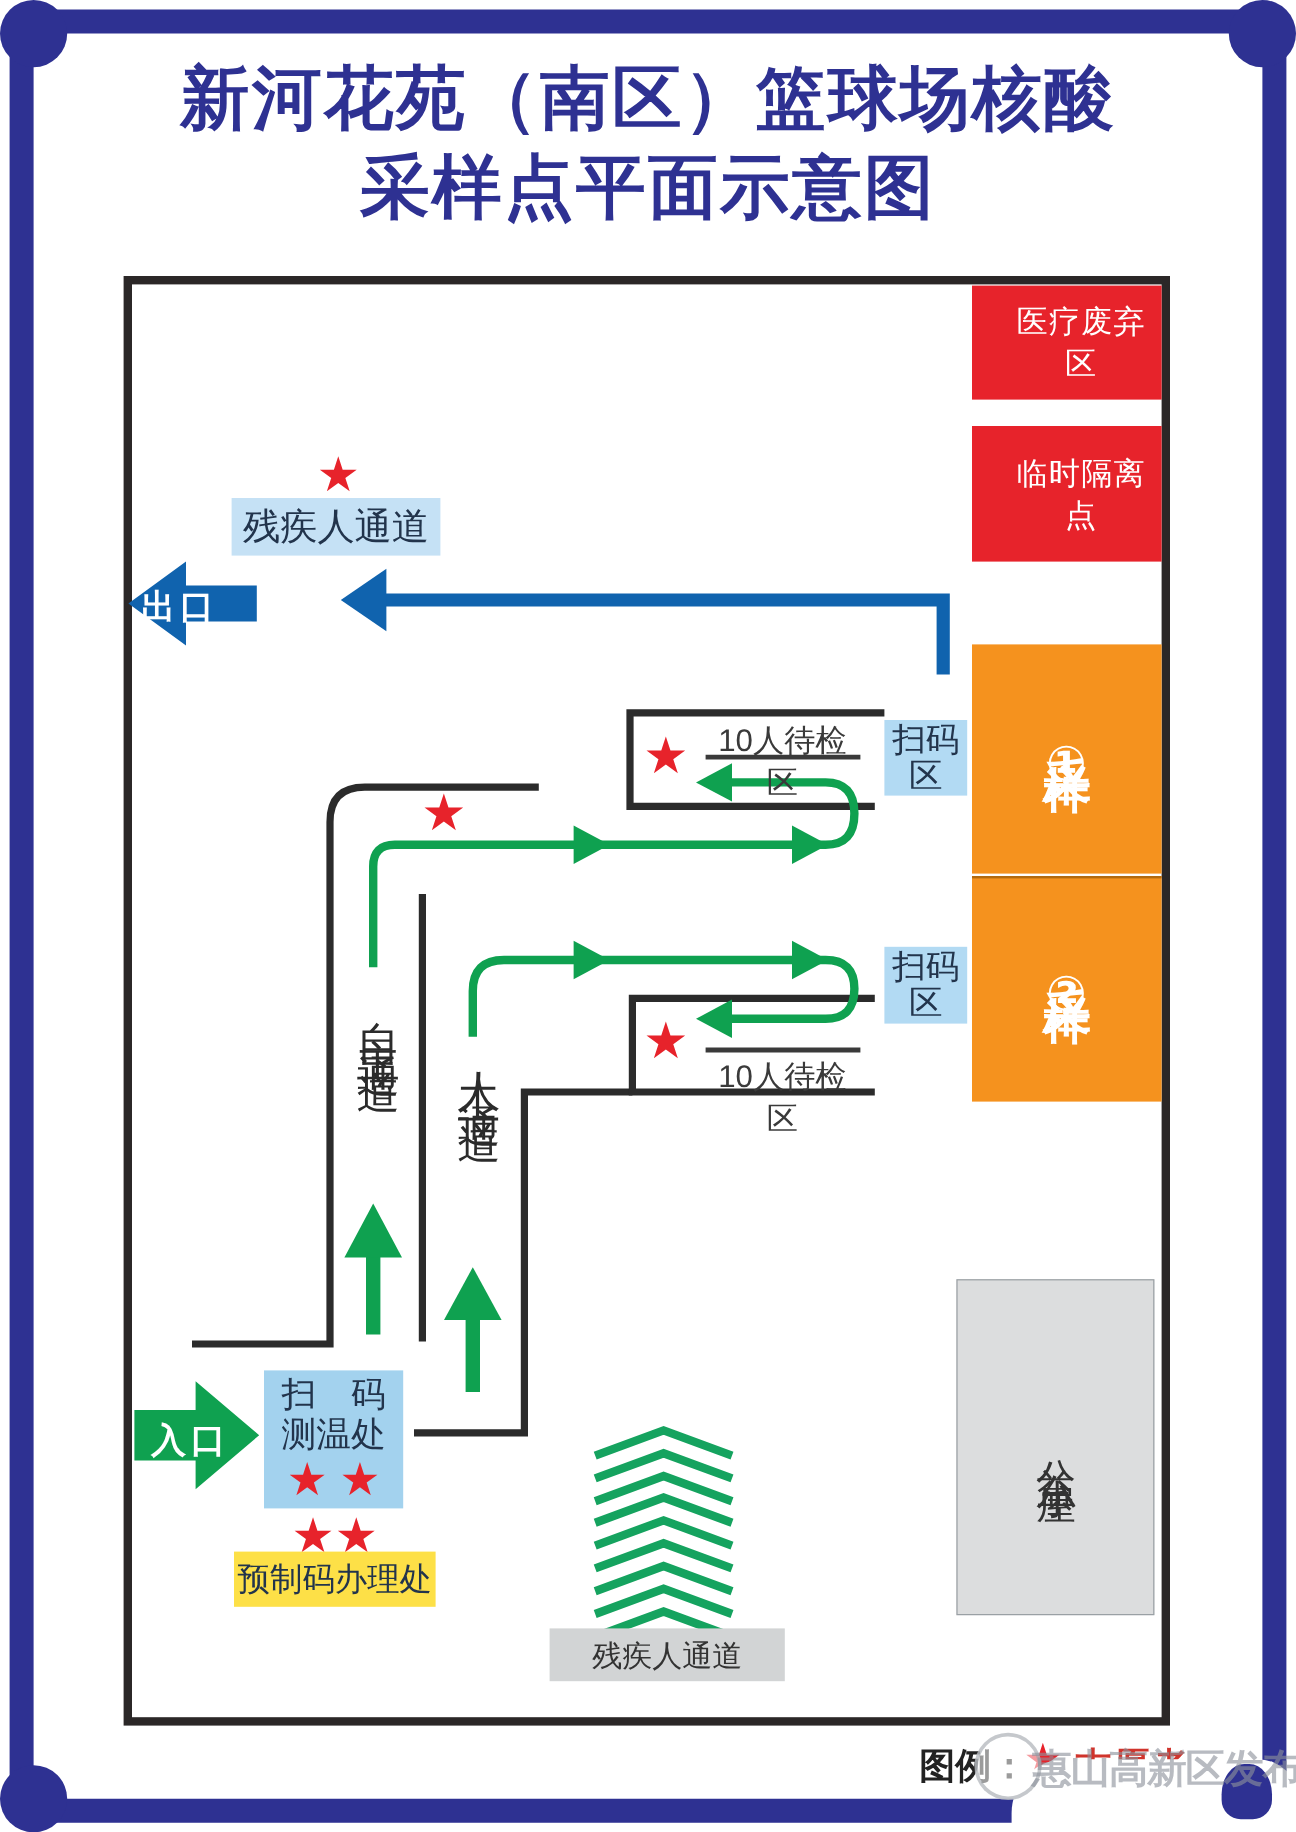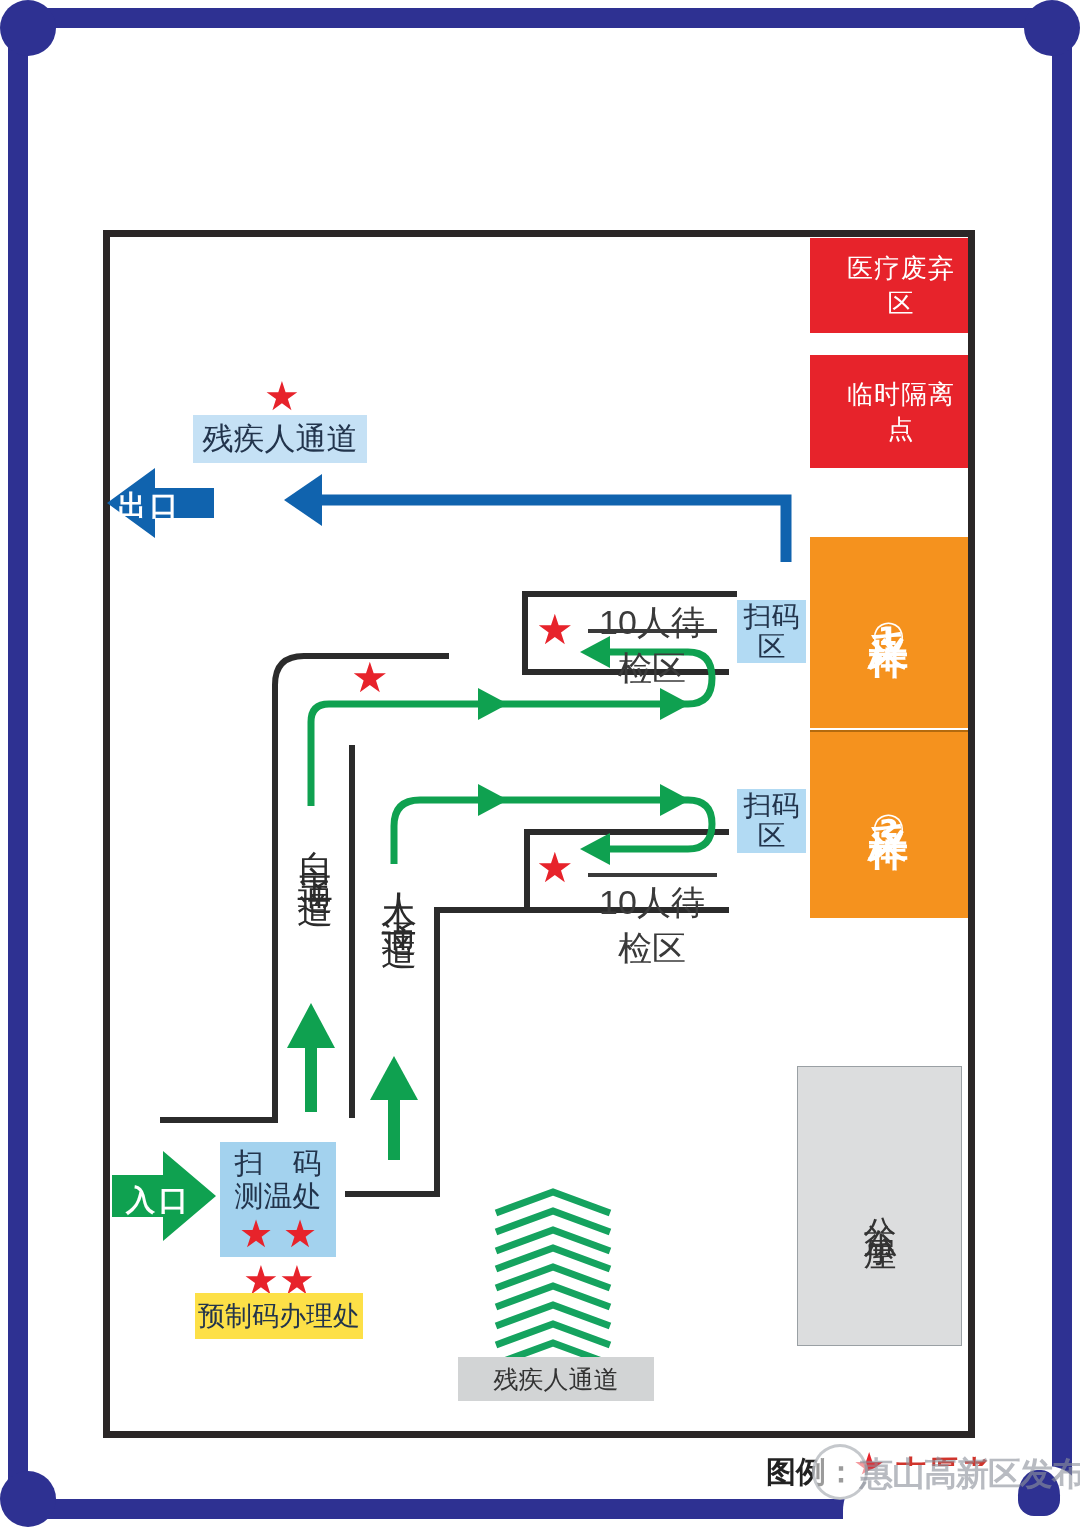--- a/index.html
+++ b/index.html
@@ -14,21 +14,21 @@
   .overlay{left:0;top:0;width:1080px;height:1527px;pointer-events:none;}
   .box{display:flex;align-items:center;justify-content:center;box-sizing:border-box;text-align:center;}
   .red{background:#e7232b;color:#ffffff;font-size:26px;letter-spacing:1px;padding-left:24px;}
   .orange{background:#f5921e;color:#ffffff;}
   .vtext{writing-mode:vertical-rl;text-orientation:upright;}
   .samplabel{font-size:40px;font-weight:bold;letter-spacing:8px;}
   .lightblue{background:#b2daf3;color:#22344c;justify-content:flex-end;}
   .gray{background:#d2d4d5;color:#333333;}
   .star{color:#e7232b;line-height:1;}
   .channel-label{font-size:36px;color:#2b2b2b;letter-spacing:14px;font-weight:500;}
-  .wait-label{font-size:34px;color:#3a3a3a;text-align:center;width:132px;}
+  .wait-label{font-size:26px;color:#3a3a3a;text-align:center;width:132px;}
   .arrow-text{color:#ffffff;font-weight:bold;letter-spacing:4px;text-align:left;}
   .legend-prefix{font-size:30px;color:#222222;font-weight:bold;}
   .legend-vol{font-size:30px;color:#d0342c;font-weight:bold;letter-spacing:2px;}
   .wm-cloud{left:843px;top:1466px;width:240px;height:75px;background:#ffffff;
             border-radius:45px 35px 0 22px;}
   .wm-text{left:860px;top:1452px;font-size:33px;letter-spacing:-1px;
            color:rgba(140,146,155,0.62);font-weight:bold;white-space:nowrap;}
   .wm-circle{left:812px;top:1444px;width:50px;height:50px;border-radius:50%;
              border:3px solid rgba(158,163,170,0.6);background:rgba(255,255,255,0.55);}
   .wm-blob{left:1018px;top:1470px;width:42px;height:46px;background:#2e3192;
@@ -37,20 +37,22 @@
 </head>
 <body>
 
 <div class="abs frame"></div>
 <div class="abs bump" style="left:0;top:0"></div>
 <div class="abs bump" style="left:1024px;top:0"></div>
 <div class="abs bump" style="left:0;top:1471px"></div>
 <div class="abs bump" style="left:1024px;top:1471px"></div>
 
 <div class="abs title">
+  <div>新河花苑（南区）篮球场核酸</div>
+  <div>采样点平面示意图</div>
 </div>
 
 <div class="abs diagram"></div>
 
 <svg class="abs overlay" viewBox="0 0 1080 1527">
 
   <g stroke="#2b2b2b" stroke-width="6" fill="none">
     <path d="M449 656 L304 656 Q275 656 275 685 L275 1120 L160 1120"></path>
     <path d="M352 745 L352 1118"></path>
     <path d="M527 910 L437 910 L437 1194 L345 1194"></path>

